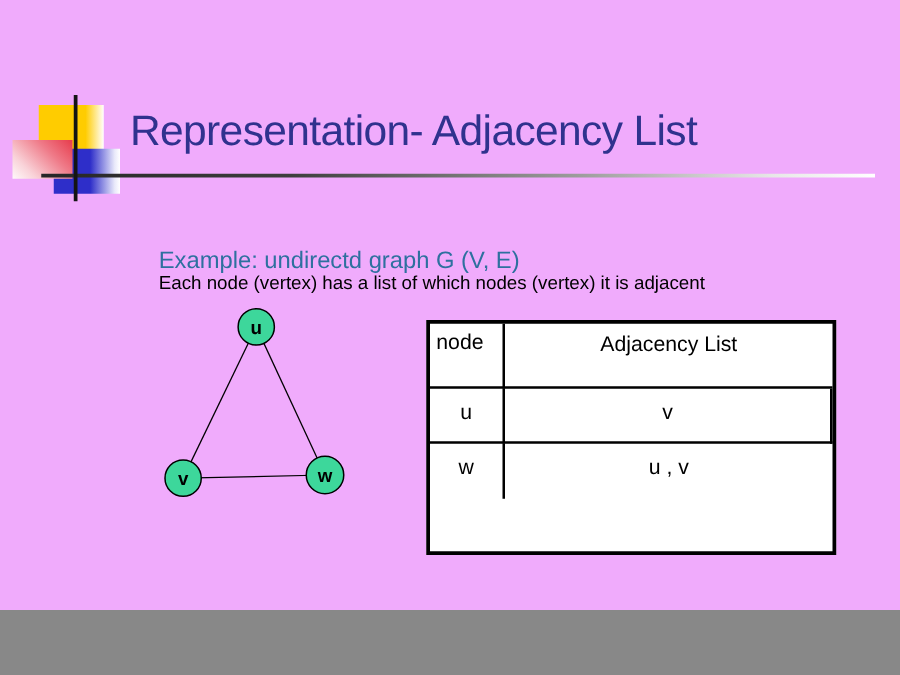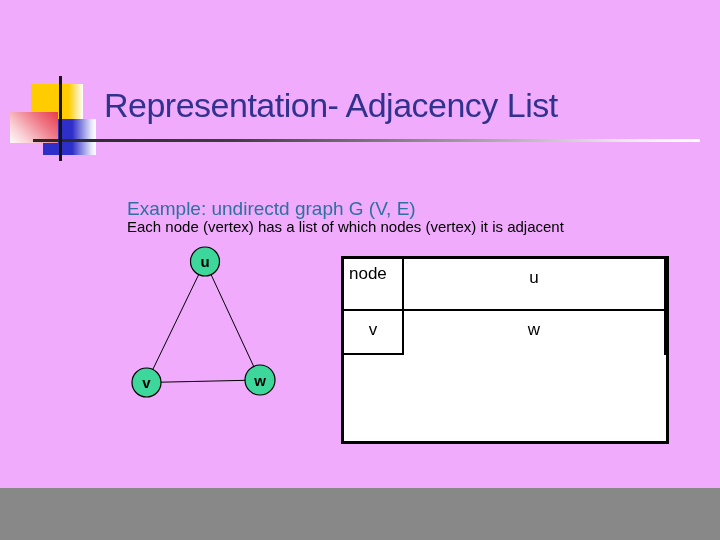--- a/index.html
+++ b/index.html
@@ -98,21 +98,23 @@
       <text x="26.5" y="148">v</text>
     </g>
     <g>
       <circle cx="140" cy="140" r="15"></circle>
       <text x="140" y="145.5">w</text>
     </g>
   </svg>
 
   <div class="adj-table">
     <div class="cell c1 hr left">node</div>
+    <div class="cell hr center">Adjacency List</div>
 
     <div class="cell c1 hr center rowpad">u</div>
 
     <div class="cell c1 hr center rowpad">v</div>
 
     <div class="cell c1 center rowpad">w</div>
+    <div class="cell center rowpad">u , v</div>
   </div>
 
 </div>
 
 </body></html>

